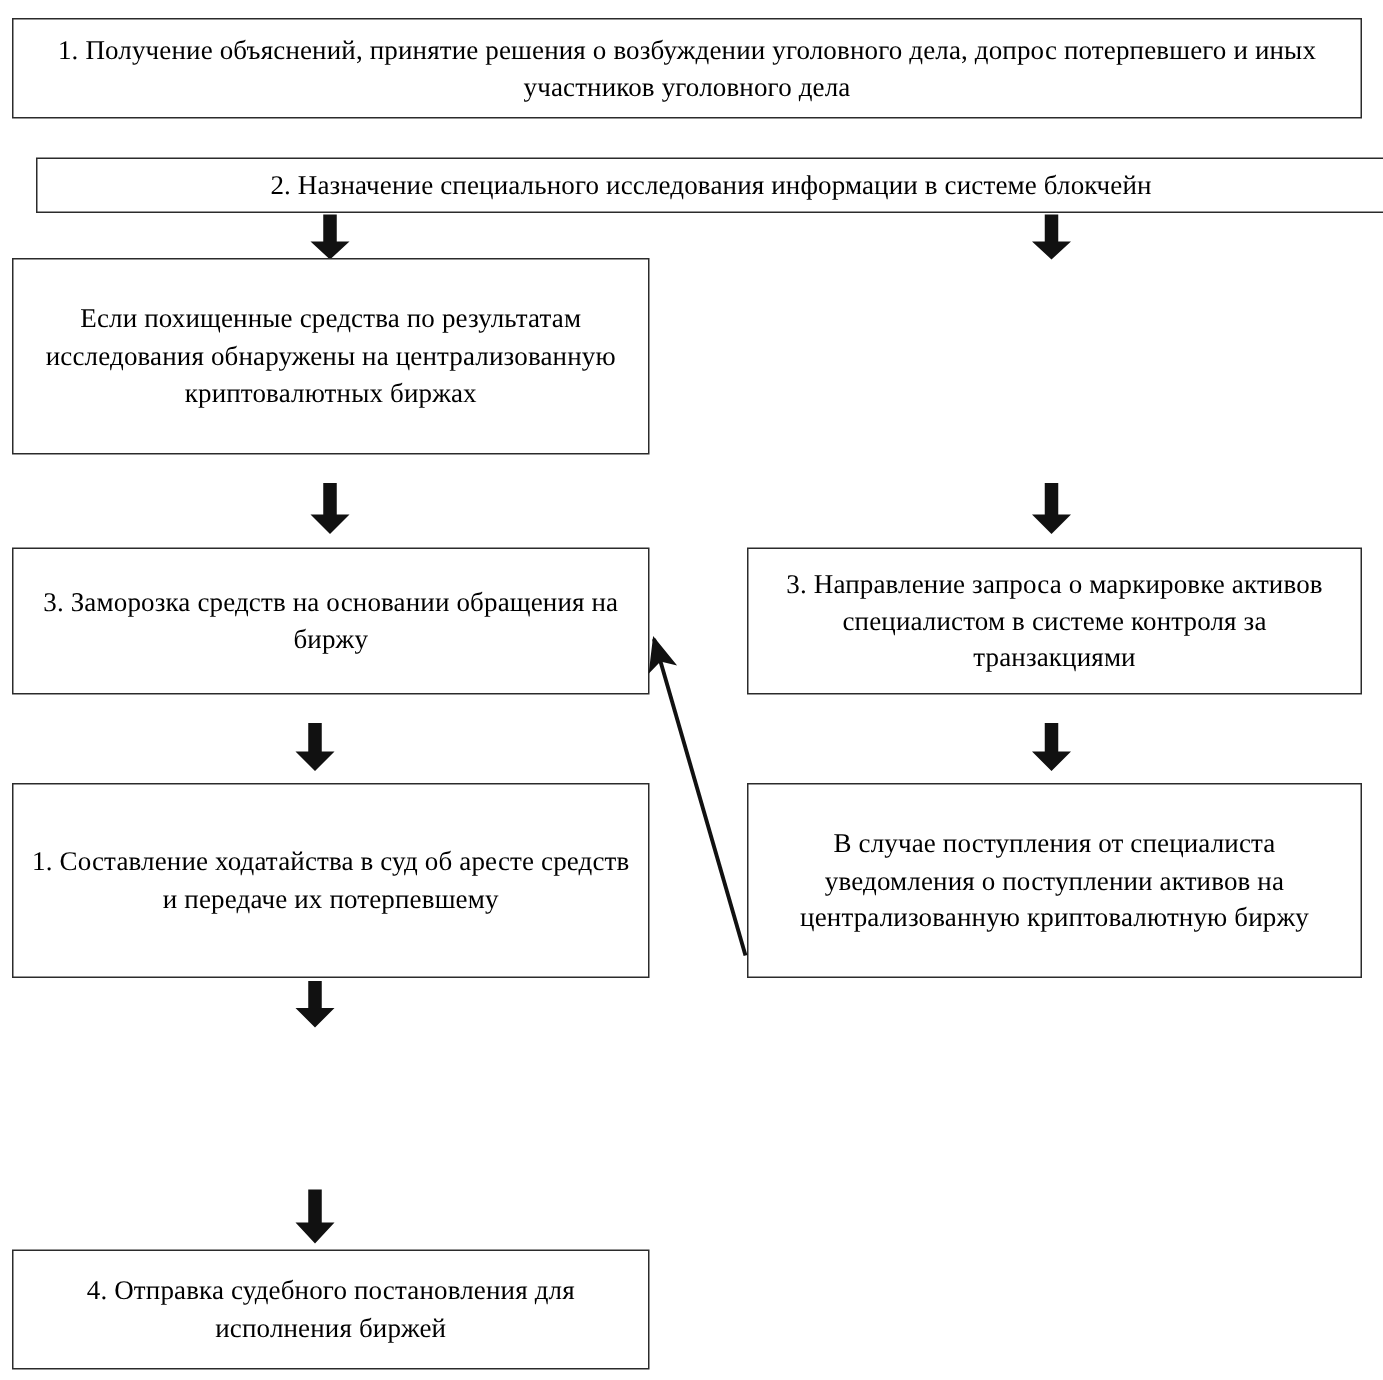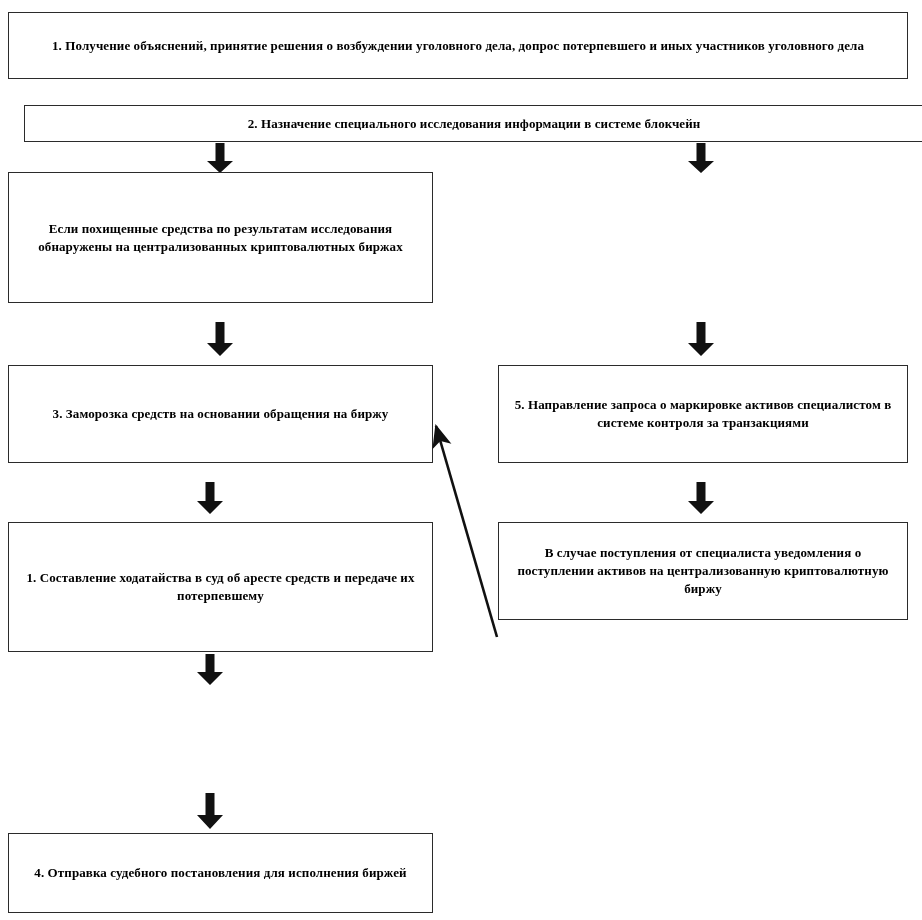--- a/index.html
+++ b/index.html
@@ -18,25 +18,24 @@
   .node {
     position: absolute;
     box-sizing: border-box;
     border: 1.6px solid #2b2b2b;
     background: #ffffff;
     display: flex;
     align-items: center;
     justify-content: center;
     text-align: center;
     color: #000000;
-    font-size: 13px;
+    font-size: 18px;
     line-height: 1.38;
     padding: 3px 10px;
     letter-spacing: 0.1px;
-    font-weight: bold;
   }
   .node .txt {
     display: block;
     width: 100%;
     white-space: pre-line;
   }
   svg.flow-arrow {
     position: absolute;
     overflow: visible;
     pointer-events: none;
@@ -66,53 +65,53 @@
 
   <svg class="flow-arrow" style="left:206px; top:143px;" width="28" height="30" viewBox="0 0 28 30">
     <path d="M9.5 0 H18.5 V18 H27 L14 30 L1 18 H9.5 Z" fill="#111111"></path>
   </svg>
 
   <svg class="flow-arrow" style="left:687px; top:143px;" width="28" height="30" viewBox="0 0 28 30">
     <path d="M9.5 0 H18.5 V18 H27 L14 30 L1 18 H9.5 Z" fill="#111111"></path>
   </svg>
 
   <div class="node" style="left:8px; top:172px; width:425px; height:131px;">
-    <span class="txt">Если похищенные средства по результатам исследования обнаружены на централизованных криптовалютных биржах</span>
+    <span class="txt">Если похищенные средства по результатам исследования обнаружены на централизованную криптовалютных биржах</span>
   </div>
 
 
   <svg class="flow-arrow" style="left:206px; top:322px;" width="28" height="34" viewBox="0 0 28 34">
     <path d="M9.5 0 H18.5 V21 H27 L14 34 L1 21 H9.5 Z" fill="#111111"></path>
   </svg>
 
   <svg class="flow-arrow" style="left:687px; top:322px;" width="28" height="34" viewBox="0 0 28 34">
     <path d="M9.5 0 H18.5 V21 H27 L14 34 L1 21 H9.5 Z" fill="#111111"></path>
   </svg>
 
   <div class="node" style="left:8px; top:365px; width:425px; height:98px;">
     <span class="txt">3. Заморозка средств на основании обращения на биржу</span>
   </div>
 
   <div class="node" style="left:498px; top:365px; width:410px; height:98px;">
-    <span class="txt">5. Направление запроса о маркировке активов специалистом в системе контроля за транзакциями</span>
+    <span class="txt">3. Направление запроса о маркировке активов специалистом в системе контроля за транзакциями</span>
   </div>
 
   <svg class="flow-arrow" style="left:196px; top:482px;" width="28" height="32" viewBox="0 0 28 32">
     <path d="M9.5 0 H18.5 V19 H27 L14 32 L1 19 H9.5 Z" fill="#111111"></path>
   </svg>
 
   <svg class="flow-arrow" style="left:687px; top:482px;" width="28" height="32" viewBox="0 0 28 32">
     <path d="M9.5 0 H18.5 V19 H27 L14 32 L1 19 H9.5 Z" fill="#111111"></path>
   </svg>
 
   <div class="node" style="left:8px; top:522px; width:425px; height:130px;">
     <span class="txt">1. Составление ходатайства в суд об аресте средств и передаче их потерпевшему</span>
   </div>
 
-  <div class="node" style="left:498px; top:522px; width:410px; height:98px;">
+  <div class="node" style="left:498px; top:522px; width:410px; height:130px;">
     <span class="txt">В случае поступления от специалиста уведомления о поступлении активов на централизованную криптовалютную биржу</span>
   </div>
 
   <svg class="flow-arrow" style="left:196px; top:654px;" width="28" height="31" viewBox="0 0 28 31">
     <path d="M9.5 0 H18.5 V18 H27 L14 31 L1 18 H9.5 Z" fill="#111111"></path>
   </svg>
 
 
   <svg class="flow-arrow" style="left:196px; top:793px;" width="28" height="36" viewBox="0 0 28 36">
     <path d="M9.5 0 H18.5 V22 H27 L14 36 L1 22 H9.5 Z" fill="#111111"></path>

